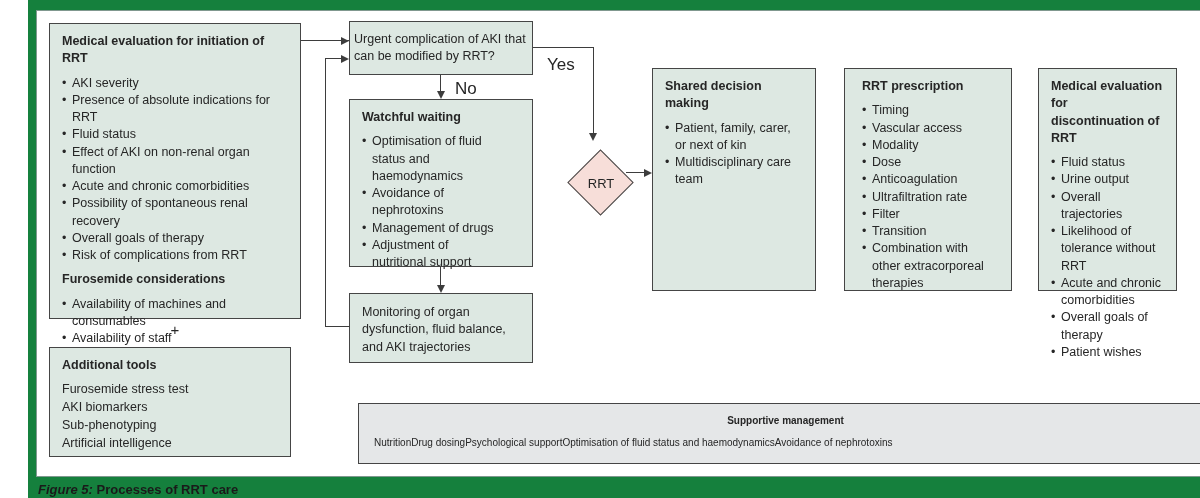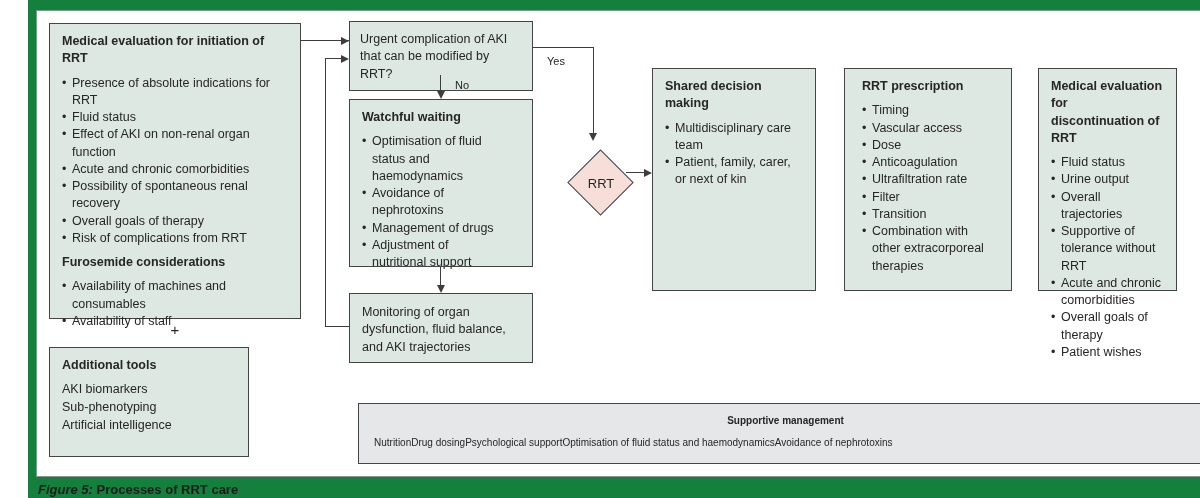--- a/index.html
+++ b/index.html
@@ -73,21 +73,21 @@
     color:var(--text);
   }
   
   .hline{position:absolute;height:0;border-top:1.5px solid var(--line);}
   .vline{position:absolute;width:0;border-left:1.5px solid var(--line);}
   .arr{position:absolute;width:0;height:0;}
   .arr.right{border-top:4.5px solid transparent;border-bottom:4.5px solid transparent;border-left:8px solid var(--line);}
   .arr.down{border-left:4.5px solid transparent;border-right:4.5px solid transparent;border-top:8px solid var(--line);}
   .edge-label{
     position:absolute;
-    font-size:11px;
+    font-size:17px;
     color:var(--text);
   }
   
   .diamond{
     position:absolute;
     left:540px; top:148px;
     width:47px; height:47px;
     background:var(--pink);
     border:1.5px solid var(--border);
     transform:rotate(45deg);
@@ -135,93 +135,96 @@
 </style>
 </head>
 <body>
 
 <div class="page">
   <div class="frame">
 
     <div class="box" style="left:12px;top:12px;width:252px;height:296px;">
       <div class="title">Medical evaluation for initiation of RRT</div>
       <ul class="bullets">
+          <li>AKI severity</li>
           <li>Presence of absolute indications for RRT</li>
           <li>Fluid status</li>
           <li>Effect of AKI on non-renal organ function</li>
           <li>Acute and chronic comorbidities</li>
           <li>Possibility of spontaneous renal recovery</li>
           <li>Overall goals of therapy</li>
           <li>Risk of complications from RRT</li>
         </ul>
       <div class="subtitle">Furosemide considerations</div>
       <ul class="bullets">
           <li>Availability of machines and consumables</li>
           <li>Availability of staff</li>
         </ul>
     </div>
 
     <div class="plus" style="left:12px;top:310px;">+</div>
 
-    <div class="box" style="left:12px;top:336px;width:200px;height:110px;">
+    <div class="box" style="left:12px;top:336px;width:242px;height:110px;">
       <div class="title">Additional tools</div>
       <div class="plainlist">
+          <div>Furosemide stress test</div>
           <div>AKI biomarkers</div>
           <div>Sub-phenotyping</div>
           <div>Artificial intelligence</div>
         </div>
     </div>
 
-    <div class="box" style="left:312px;top:10px;width:184px;height:70px;padding:9px 10px;">
+    <div class="box" style="left:312px;top:10px;width:184px;height:54px;padding:9px 4px;">
       <div>Urgent complication of AKI that can be modified by RRT?</div>
     </div>
 
     <div class="box" style="left:312px;top:88px;width:184px;height:168px;padding:9px 30px 9px 12px;">
       <div class="title">Watchful waiting</div>
       <ul class="bullets">
           <li>Optimisation of fluid status and haemodynamics</li>
           <li>Avoidance of nephrotoxins</li>
           <li>Management of drugs</li>
           <li>Adjustment of nutritional support</li>
         </ul>
     </div>
 
     <div class="box" style="left:312px;top:282px;width:184px;height:70px;padding:10px 14px 9px 12px;">
       <div>Monitoring of organ dysfunction, fluid balance, and AKI trajectories</div>
     </div>
 
     <div class="box" style="left:615px;top:57px;width:164px;height:223px;">
       <div class="title">Shared decision making</div>
       <ul class="bullets">
+          <li>Patient, family, carer, or next of kin</li>
           <li>Multidisciplinary care team</li>
-          <li>Patient, family, carer, or next of kin</li>
         </ul>
     </div>
 
     <div class="box" style="left:807px;top:57px;width:168px;height:223px;padding-left:17px;">
       <div class="title">RRT prescription</div>
       <ul class="bullets">
           <li>Timing</li>
           <li>Vascular access</li>
+          <li>Modality</li>
           <li>Dose</li>
           <li>Anticoagulation</li>
           <li>Ultrafiltration rate</li>
           <li>Filter</li>
           <li>Transition</li>
           <li>Combination with other extracorporeal therapies</li>
         </ul>
     </div>
 
     <div class="box" style="left:1001px;top:57px;width:139px;height:223px;">
       <div class="title">Medical evaluation for discontinuation of RRT</div>
       <ul class="bullets">
           <li>Fluid status</li>
           <li>Urine output</li>
           <li>Overall trajectories</li>
-          <li>Supportive of tolerance without RRT</li>
+          <li>Likelihood of tolerance without RRT</li>
           <li>Acute and chronic comorbidities</li>
           <li>Overall goals of therapy</li>
           <li>Patient wishes</li>
         </ul>
     </div>
 
     <div class="diamond"></div>
     <div class="diamond-label">RRT</div>
 
     <div class="supportive">

